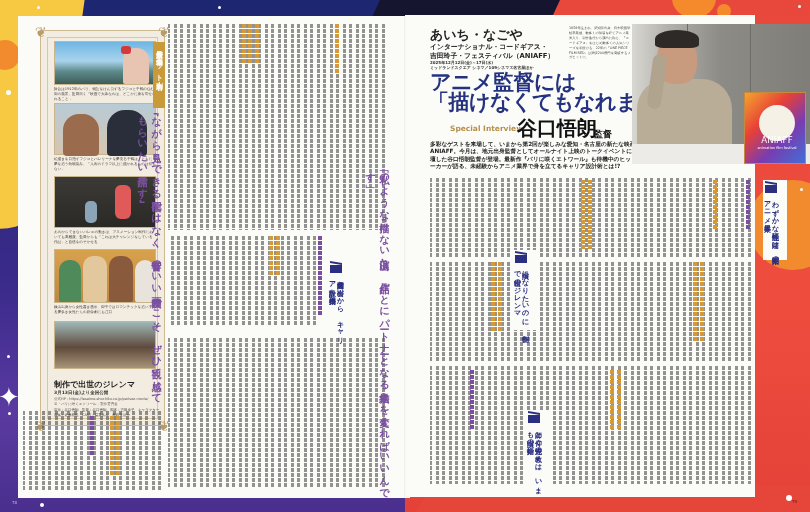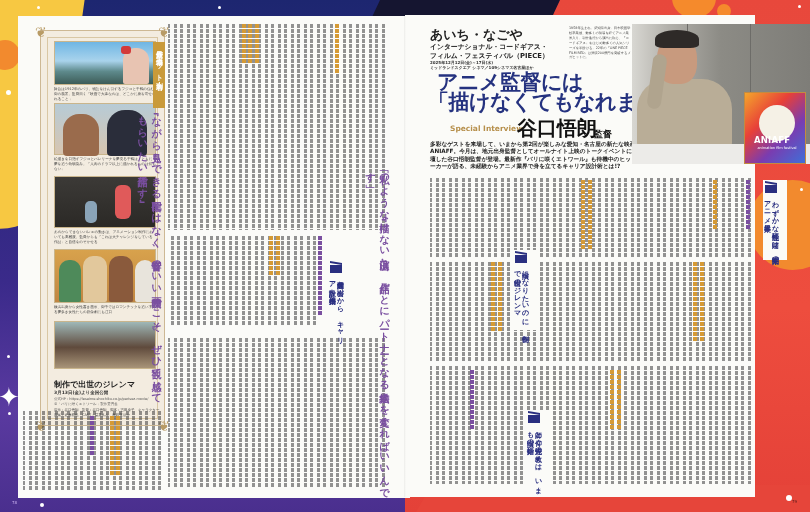--- a/index.html
+++ b/index.html
@@ -119,21 +119,21 @@
     writing-mode: vertical-rl; text-orientation: upright;
     color: #2a2f80; font-weight: bold; font-size: 7px; line-height: 8px;
   }
 
   
   .event-name { position: absolute; left: 430px; top: 26px; font-size: 13px; font-weight: bold; color: #222; }
   .event-sub1 { position: absolute; left: 430px; top: 42px; font-size: 6.8px; font-weight: bold; color: #222; }
   .event-sub2 { position: absolute; left: 430px; top: 51px; font-size: 6.8px; font-weight: bold; color: #222; }
   .event-date { position: absolute; left: 430px; top: 61px; font-size: 4px; font-weight: bold; color: #333; }
   .event-venue { position: absolute; left: 430px; top: 67px; font-size: 4px; font-weight: bold; color: #333; }
-  .headline1 { position: absolute; left: 430px; top: 68px; font-size: 21px; font-weight: bold; color: #25327f; letter-spacing: -0.5px; margin-left: 7px; }
+  .headline1 { position: absolute; left: 430px; top: 68px; font-size: 21px; font-weight: bold; color: #25327f; letter-spacing: -0.5px; }
   .headline2 { position: absolute; left: 428px; top: 88px; font-size: 21px; font-weight: bold; color: #25327f; letter-spacing: -0.5px; }
   .special { position: absolute; left: 450px; top: 124px; font-size: 7.5px; font-weight: bold; color: #b68f4b; }
   .person-name { position: absolute; left: 517px; top: 115px; font-size: 20px; font-weight: bold; color: #111; }
   .person-title { position: absolute; left: 594px; top: 128px; font-size: 9px; font-weight: bold; color: #111; }
   .lead {
     position: absolute; left: 430px; top: 141px; width: 215px;
     font-size: 5.7px; line-height: 7.4px; font-weight: bold; color: #222;
   }
   .profile {
     position: absolute; left: 569px; top: 26px; width: 62px;
@@ -166,22 +166,22 @@
   }
   .poster {
     position: absolute; left: 112px; top: 68px; width: 62px; height: 72px;
     background: linear-gradient(135deg, #f4a52c 0%, #e84038 35%, #7a3cb0 65%, #3f6fd8 100%);
     border: 1px solid #c48a40;
   }
   .poster .logo-circle {
     position: absolute; left: 14px; top: 12px; width: 36px; height: 36px; border-radius: 50%; background: #f5f1e6;
   }
   .poster .logo-text {
-    position: absolute; left: 9px; top: 42px; width: 46px; 
-    font-size: 8.5px; font-weight: bold; color: #fff; letter-spacing: 0.2px;
+    position: absolute; left: 9px; top: 42px; width: 46px; text-align: center;
+    font-size: 8.5px; font-weight: normal; color: #fff; letter-spacing: 0.2px;
   }
   .poster .logo-sub {
     position: absolute; left: 9px; top: 53px; width: 46px; text-align: center;
     font-size: 3.5px; color: #fff;
   }
   .page-num-left { position: absolute; left: 12px; top: 500px; font-size: 4px; color: #c9b0f0; }
   .page-num-right { position: absolute; left: 792px; top: 499px; font-size: 4px; color: #5a1b1b; }
   .spine { position: absolute; left: 404px; top: 15px; width: 2px; height: 482px; background: linear-gradient(90deg, rgba(0,0,0,0.06), rgba(0,0,0,0)); }
 </style>
 </head>
@@ -284,21 +284,21 @@
 
   <div class="vt pullquote" style="left:345px;top:150px;height:330px;font-size:10px;">「私のような『描けない』演出は、作品ごとにパートナーとなる絵描きを変えればいいんです」</div>
 </div>
 
 <div class="page page-right"></div>
 <div class="page-right-ext"></div>
 <div class="spine"></div>
 
 <div class="event-name">あいち・なごや</div>
 <div class="event-sub1">インターナショナル・コードギアス・</div>
-<div class="event-sub2">フィルム・フェスティバル（PIECE）</div>
+<div class="event-sub2">吉田玲子・フェスティバル（ANIAFF）</div>
 <div class="event-date" style="top:60px;">2025年12月12日(金)～17日(水)</div>
 <div class="event-venue" style="top:65px;">ミッドランドスクエア シネマ／109シネマズ名古屋ほか</div>
 
 <div class="profile">1958年生まれ。愛知県出身。日本映画学校卒業後、数多くの現場を経てアニメ業界入り。制作進行から演出に転じ、『コードギアス』をはじめ数多くの人気シリーズを手掛ける。22年の『ONE PIECE FILM RED』は興収200億円を突破するメガヒットに。</div>
 
 <div class="headline1">アニメ監督には</div>
 <div class="headline2">「描けなくてもなれます」</div>
 
 <div class="special">Special Interview</div>
 <div class="person-name">谷口悟朗</div>

